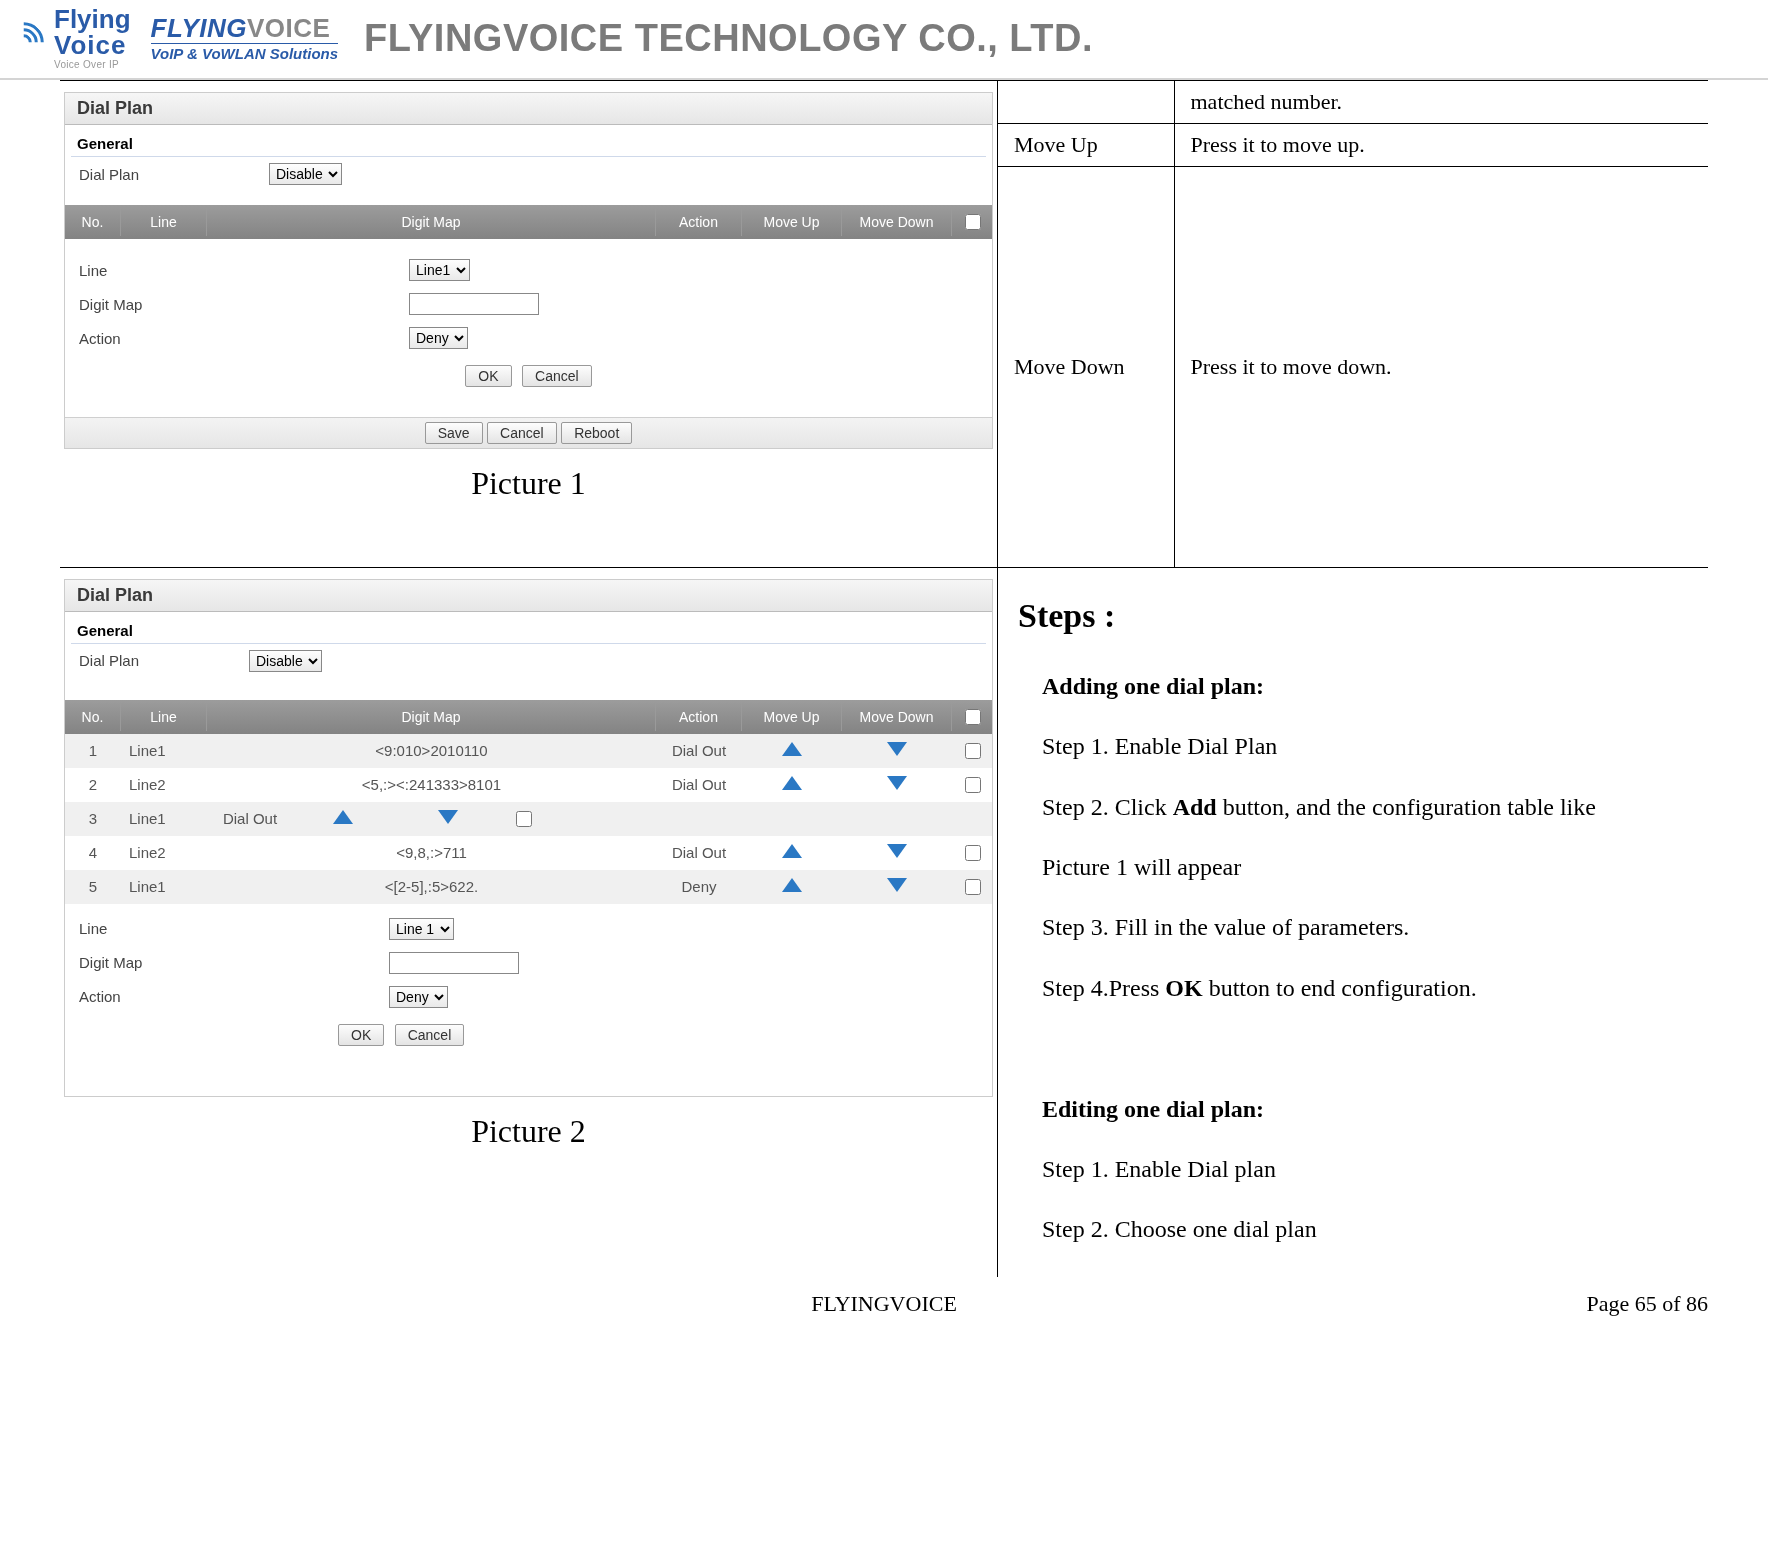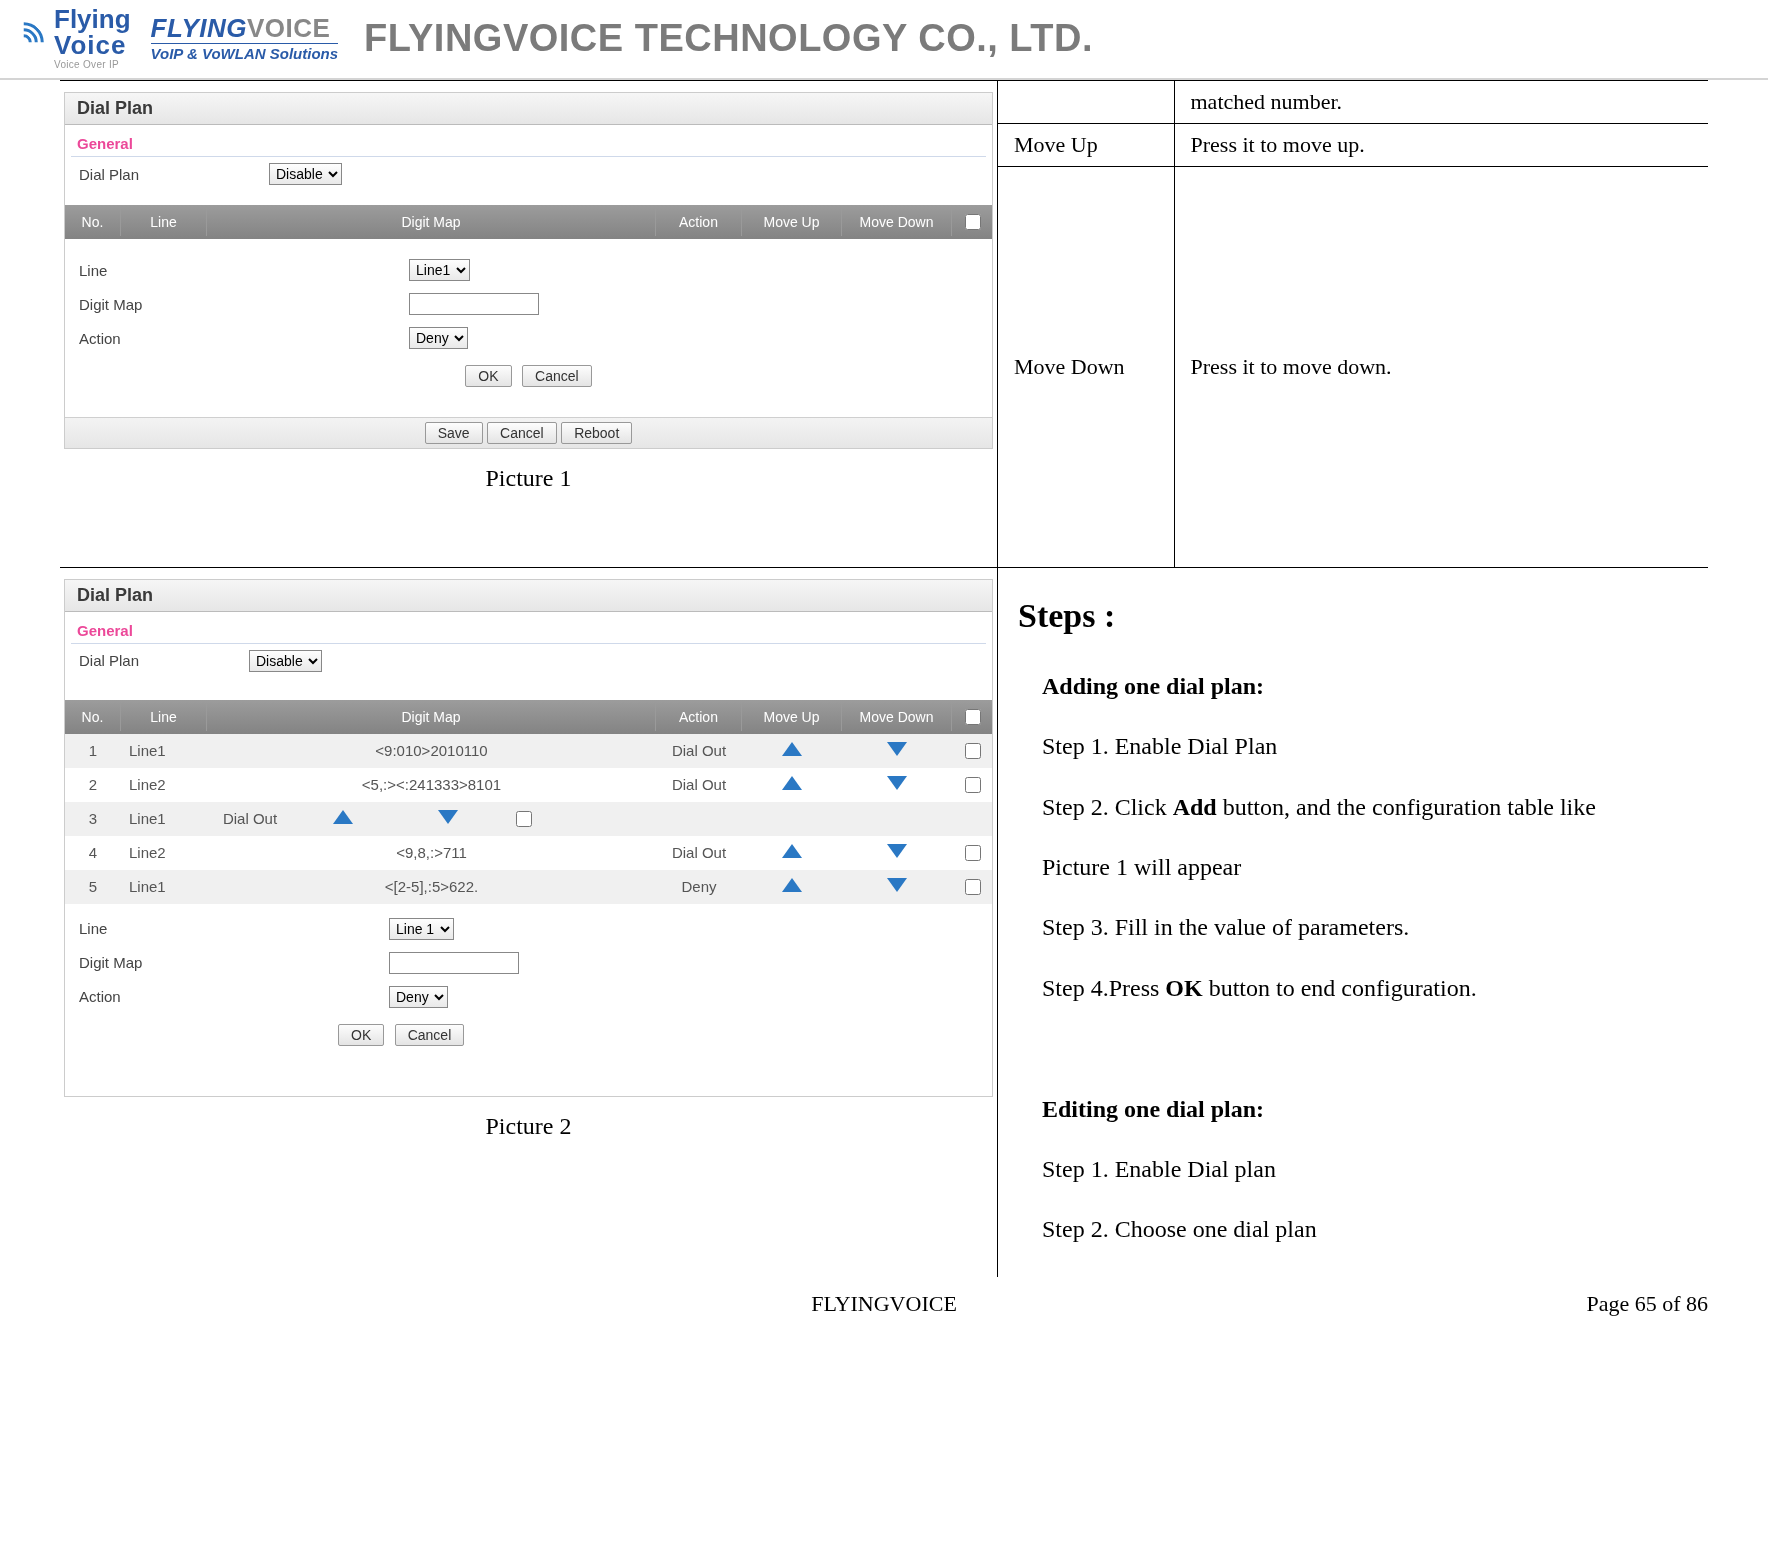--- a/index.html
+++ b/index.html
@@ -44,33 +44,33 @@
   .cell-right { flex: 1; padding: 0; position: relative; }
 
   
   .r-table { width: 100%; border-collapse: collapse; font-size: 22px; }
   .r-table td { border-bottom: 1px solid #000; padding: 8px 16px; vertical-align: middle; }
   .r-table td:first-child { width: 176px; border-right: 1px solid #000; }
   .r-table tr.last td { border-bottom: 0; }
   .r-row-tall { height: 400px; }
 
   
-  .caption { text-align: center; font-size: 24px; padding: 16px 0 10px; }
+  .caption { text-align: center; font-size: 32px; padding: 16px 0 10px; }
 
   
   .steps { font-size: 24px; padding: 12px 20px; line-height: 2.1; }
   .steps p { margin: 0 0 10px; }
   .steps-title { font-weight: bold; font-size: 34px; }
   .steps-sub   { font-weight: bold; padding-left: 24px; }
   .steps-body  { padding-left: 24px; }
 
   
   .ss { font-family: "Segoe UI", Arial, sans-serif; font-size: 16px; color: #333; background: #fff; border: 1px solid #ccc; margin-top: 7px; }
   .ss .titlebar { background: linear-gradient(#f6f6f6, #e6e6e6); border-bottom: 1px solid #bbb; padding: 5px 12px; font-weight: 600; color: #3a3a3a; font-size: 18px; }
-  .ss .section-label { color: #ec4899; font-size: 15px; font-weight: 600; padding: 10px 6px 4px; border-bottom: 1px solid #cfd9ea; margin: 0 6px; }
+  .ss .section-label { color: #000000; font-size: 15px; font-weight: 600; padding: 10px 6px 4px; border-bottom: 1px solid #cfd9ea; margin: 0 6px; }
   .ss .form-row { display: flex; align-items: center; padding: 6px 14px; font-size: 15px; }
   .ss .form-row .lbl { width: 190px; color: #444; }
   .ss select, .ss input[type=text] {
     font-size: 14px; padding: 1px 2px; border: 1px solid #888; background: #fff; height: 22px;
   }
   .ss select { background: linear-gradient(#fefefe,#e9e9e9); }
   .ss .list-head, .ss .list-row { display: flex; align-items: center; }
   .ss .list-head { background: linear-gradient(#9c9c9c,#838383); color: #fff; font-size: 14px; }
   .ss .list-head .col, .ss .list-row .col { padding: 6px 8px; text-align: center; }
   .ss .col-no { width: 56px; }

